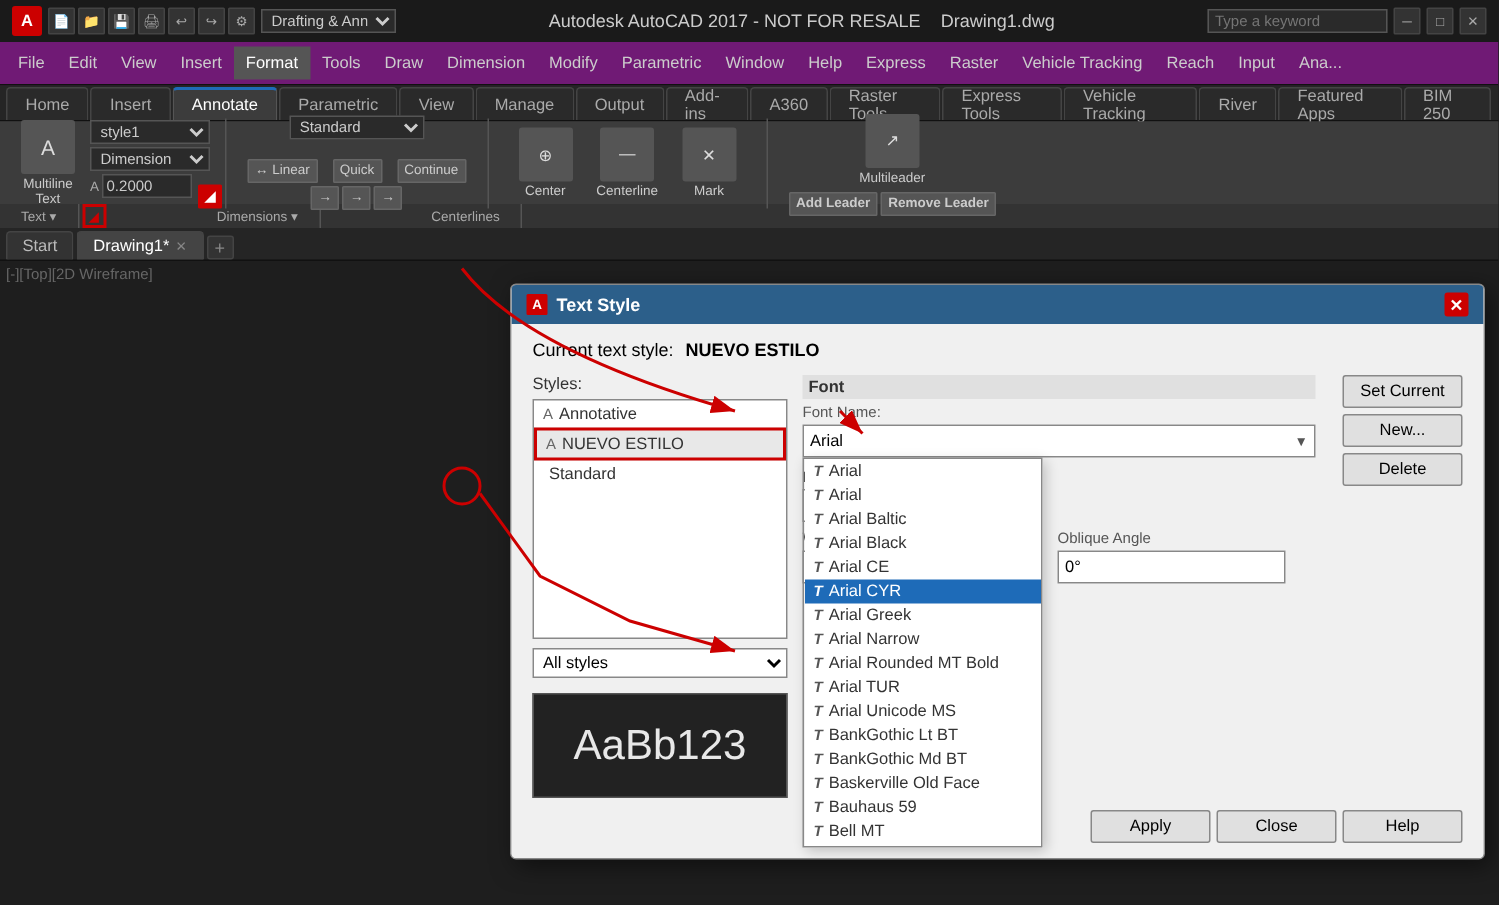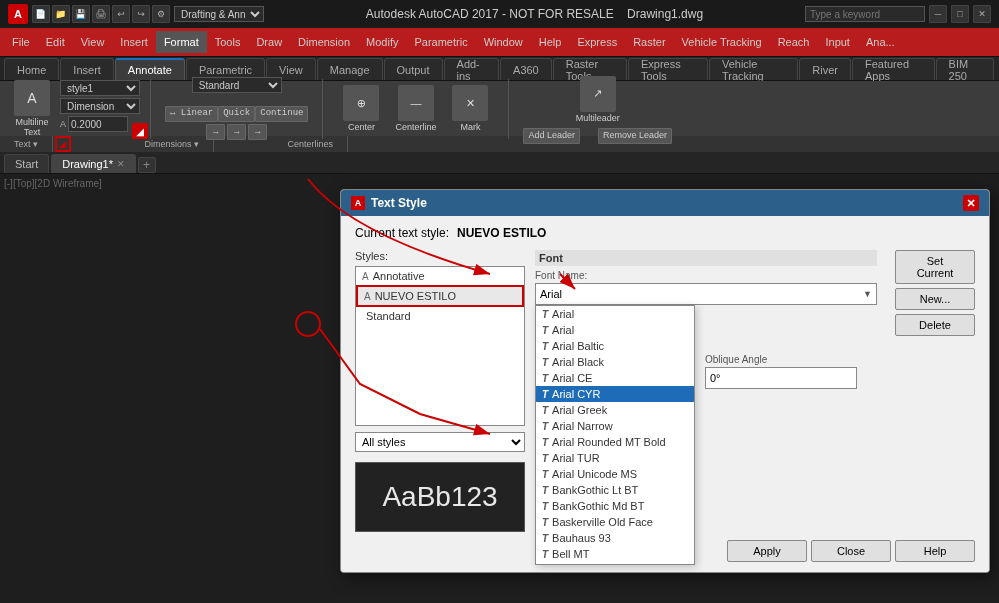--- a/index.html
+++ b/index.html
@@ -42,21 +42,21 @@
       color: #ccc;
       padding: 1px 4px;
       font-size: 10px;
       width: 120px;
       height: 16px;
     }
 
     
     .menu-bar {
       height: 22px;
-      background: #b91c1c;
+      background: #701a75;
       display: flex;
       align-items: center;
       padding: 14px 4px;
       border-bottom: 1px solid #111;
     }
     .menu-item {
       padding: 2px 8px;
       cursor: pointer;
       font-size: 11px;
       color: #ccc;
@@ -258,21 +258,21 @@
       font-size: 11px; padding: 2px;
       height: 22px;
     }
 
     
     .dialog-right-buttons {
       display: flex; flex-direction: column; gap: 4px;
       padding-left: 8px;
     }
     .dlg-btn {
-      width: 80px; padding: 4px 20px;
+      width: 80px; padding: 4px 8px;
       background: #e0e0e0;
       border: 1px solid #888;
       font-size: 11px; cursor: pointer;
       text-align: center; border-radius: 2px;
     }
 
     
     .size-section { margin-top: 8px; }
     .size-field { display: flex; flex-direction: column; }
     .size-field label { font-size: 10px; color: #555; margin-bottom: 2px; }
@@ -504,21 +504,21 @@
       </div>
 
       <div class="rg-separator"></div>
 
       <div style="display:flex;flex-direction:column;align-items:center;padding:2px 8px;">
         <div style="display:flex;gap:3px;align-items:center;">
           <select class="small-select" style="width:90px;">
             <option>Standard</option>
           </select>
         </div>
-        <div style="display:flex;gap:0;margin-top:13px;font-family:Liberation Mono, monospace;">
+        <div style="display:flex;gap:10px;margin-top:13px;">
           <div class="sm-btn">↔ Linear</div>
           <div class="sm-btn">Quick</div>
           <div class="sm-btn">Continue</div>
         </div>
         <div style="display:flex;gap:2px;margin-top:2px;">
           <div class="sm-btn">→</div>
           <div class="sm-btn">→</div>
           <div class="sm-btn">→</div>
         </div>
       </div>
@@ -544,21 +544,21 @@
 
       <div class="rg-separator"></div>
 
       <div style="display:flex;flex-direction:column;align-items:center;padding:2px 8px;">
         <div style="display:flex;gap:4px;">
           <div class="rlb">
             <div class="icon-large" style="background:#555;font-size:11px;">↗</div>
             <span class="btn-label">Multileader</span>
           </div>
         </div>
-        <div style="display:flex;gap:18px;margin-top:3px;">
+        <div style="display:flex;gap:2px;margin-top:3px;font-weight:bold;">
           <div class="sm-btn">Add Leader</div>
           <div class="sm-btn">Remove Leader</div>
         </div>
       </div>
     </div>
 
     <div class="panel-label-row">
       <div class="panel-label-item">Text ▾</div>
       <div style="position:relative;display:inline-block;">
         <div style="width:16px;height:16px;border:2px solid #c00;background:transparent;display:flex;align-items:center;justify-content:center;cursor:pointer;margin-left:2px;">
@@ -708,21 +708,21 @@
                     <div class="font-list-item">
                       <span class="font-t-icon">T</span>
                       <span>BankGothic Md BT</span>
                     </div>
                     <div class="font-list-item">
                       <span class="font-t-icon">T</span>
                       <span>Baskerville Old Face</span>
                     </div>
                     <div class="font-list-item">
                       <span class="font-t-icon">T</span>
-                      <span>Bauhaus 93</span>
+                      <span>Bauhaus 59</span>
                     </div>
                     <div class="font-list-item">
                       <span class="font-t-icon">T</span>
                       <span>Bell MT</span>
                     </div>
                     <div class="font-list-item">
                       <span class="font-t-icon">T</span>
                       <span>Berlin Sans FB</span>
                     </div>
 

